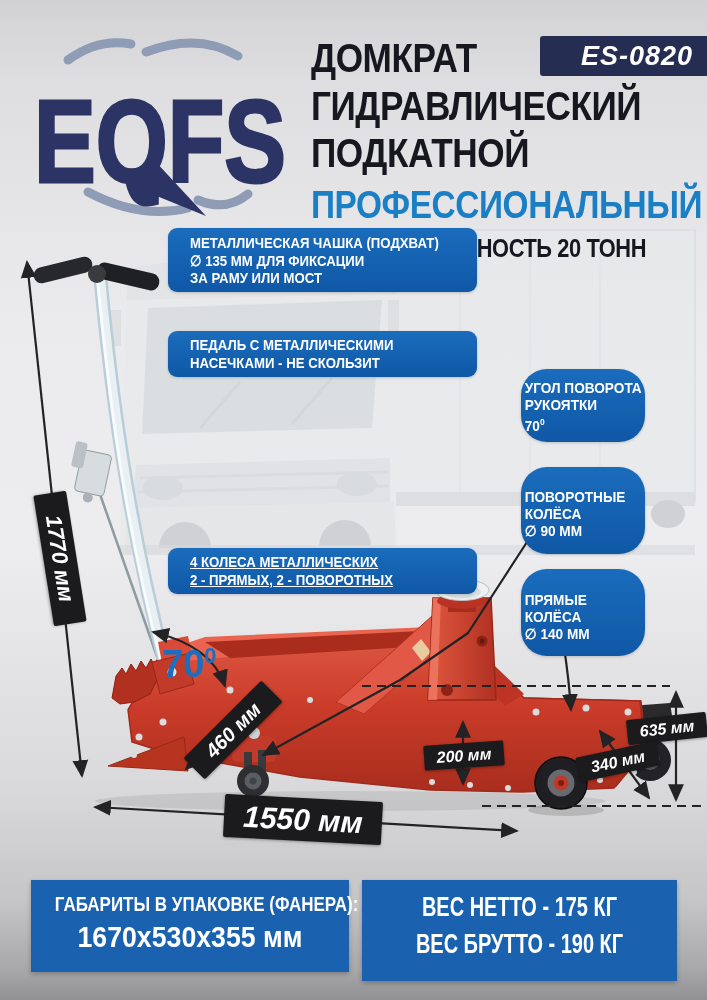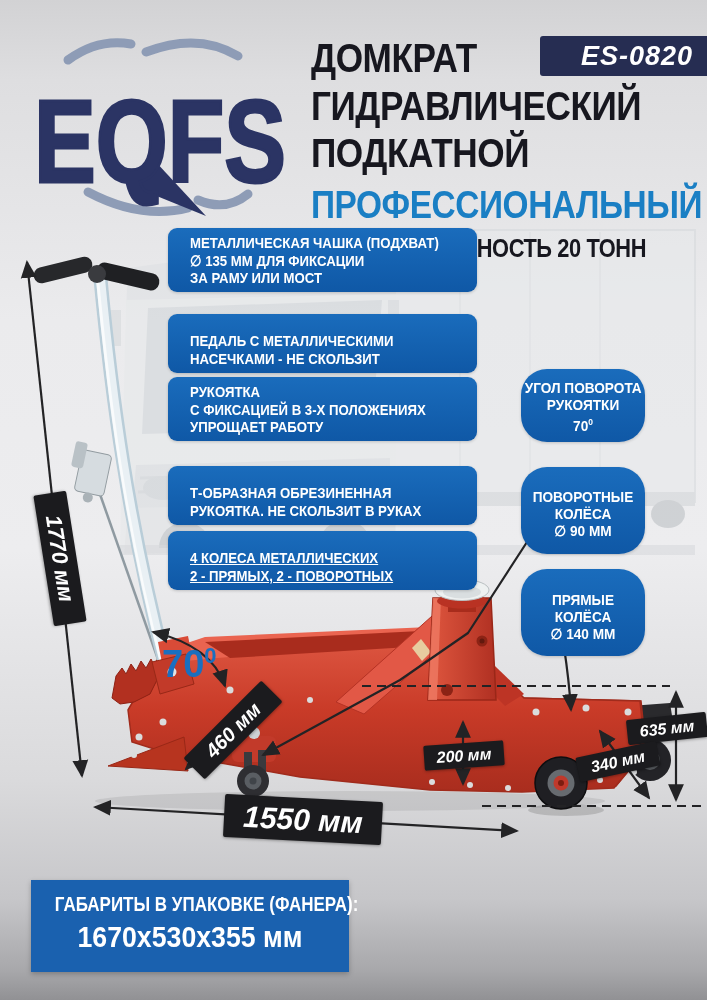--- a/index.html
+++ b/index.html
@@ -18,24 +18,24 @@
   }
   .t-line{left:311px;color:#17171f;font-weight:bold;font-size:40px;line-height:40px;
     transform:scaleX(.88);transform-origin:left top;white-space:nowrap;letter-spacing:-.5px;}
   .t-highlight{color:#1a7fc4;font-size:38px;}
   .t-sub{font-size:26px;transform:scaleX(.84);transform-origin:left top;}
   
   .pill{left:168px;width:287px;background:linear-gradient(180deg,#1a6cbc,#0f58a6);
     border-radius:9px;color:#fff;font-weight:bold;box-shadow:0 1px 3px rgba(0,0,0,.18);}
   .pill .ln{font-size:15px;line-height:17.5px;transform:scaleX(.88);transform-origin:left center;white-space:nowrap;}
   .p3{padding:6px 0 0 22px;height:58px;}
-  .p2{padding:18px 0 0 22px;height:41px;}
+  .p2{padding:5px 0 0 22px;height:41px;margin-top:17px;}
   
   .callout{left:521px;width:124px;background:linear-gradient(180deg,#1a6cbc,#0f58a6);
-    border-radius:26px;color:#fff;font-weight:bold;text-align:center;box-shadow:0 1px 3px rgba(0,0,0,.18);}
+    border-radius:26px;color:#fff;font-weight:bold;text-align:left;box-shadow:0 1px 3px rgba(0,0,0,.18);}
   .callout .ln{font-size:14.5px;line-height:17px;transform:scaleX(.94);transform-origin:center;white-space:nowrap;}
   .callout sup{font-size:9px;}
   
   .dim{background:#1b1b1e;color:#fff;font-weight:bold;font-style:italic;border-radius:2px;
     display:flex;align-items:center;justify-content:center;white-space:nowrap;
     box-shadow:0 1px 3px rgba(0,0,0,.35);}
   .angle-label{left:162px;top:637px;color:#1a6fc0;font-weight:bold;font-size:38px;line-height:38px;}
   .angle-label sup{font-size:22px;}
   
   .fbox{top:880px;height:92px;background:#1a61af;color:#fff;font-weight:bold;text-align:center;
@@ -217,29 +217,20 @@
 
   <div class="abs pill p3" style="top:228px;">
     <div class="ln">МЕТАЛЛИЧЕСКАЯ ЧАШКА (ПОДХВАТ)</div>
     <div class="ln">∅ 135 ММ ДЛЯ ФИКСАЦИИ</div>
     <div class="ln">ЗА РАМУ ИЛИ МОСТ</div>
   </div>
   <div class="abs pill p2" style="top:314px;">
     <div class="ln">ПЕДАЛЬ С МЕТАЛЛИЧЕСКИМИ</div>
     <div class="ln">НАСЕЧКАМИ - НЕ СКОЛЬЗИТ</div>
   </div>
-  <div class="abs pill p3" style="top:377px;">
-    <div class="ln">РУКОЯТКА</div>
-    <div class="ln">С ФИКСАЦИЕЙ В 3-Х ПОЛОЖЕНИЯХ</div>
-    <div class="ln">УПРОЩАЕТ РАБОТУ</div>
-  </div>
-  <div class="abs pill p2" style="top:466px;">
-    <div class="ln">Т-ОБРАЗНАЯ ОБРЕЗИНЕННАЯ</div>
-    <div class="ln">РУКОЯТКА. НЕ СКОЛЬЗИТ В РУКАХ</div>
-  </div>
   <div class="abs pill p2" style="top:531px;text-decoration:underline;">
     <div class="ln">4 КОЛЕСА МЕТАЛЛИЧЕСКИХ</div>
     <div class="ln">2 - ПРЯМЫХ, 2 - ПОВОРОТНЫХ</div>
   </div>
 
   <div class="abs callout" style="top:369px;height:62px;padding-top:11px;">
     <div class="ln">УГОЛ ПОВОРОТА</div>
     <div class="ln">РУКОЯТКИ</div>
     <div class="ln"><span>70</span><sup>0</sup></div>
   </div>
@@ -261,14 +252,18 @@
   <div class="abs dim" style="left:627px;top:716px;width:80px;height:25px;font-size:16px;transform:rotate(-6deg);">635 мм</div>
   <div class="abs dim" style="left:577px;top:749px;width:82px;height:25px;font-size:16px;transform:rotate(-12deg);">340 мм</div>
   <div class="abs angle-label">
     <span>70</span><sup>0</sup>
   </div>
 
   <div class="abs fbox" style="left:31px;width:318px;">
     <div class="fl1">ГАБАРИТЫ В УПАКОВКЕ (ФАНЕРА):</div>
     <div class="fl2">1670х530х355 мм</div>
   </div>
+  <div class="abs fbox fbox-right" style="left:362px;width:315px;">
+    <div class="fw">ВЕС НЕТТО - 175 КГ</div>
+    <div class="fw">ВЕС БРУТТО - 190 КГ</div>
+  </div>
 
 </div>
 
 </body></html>

